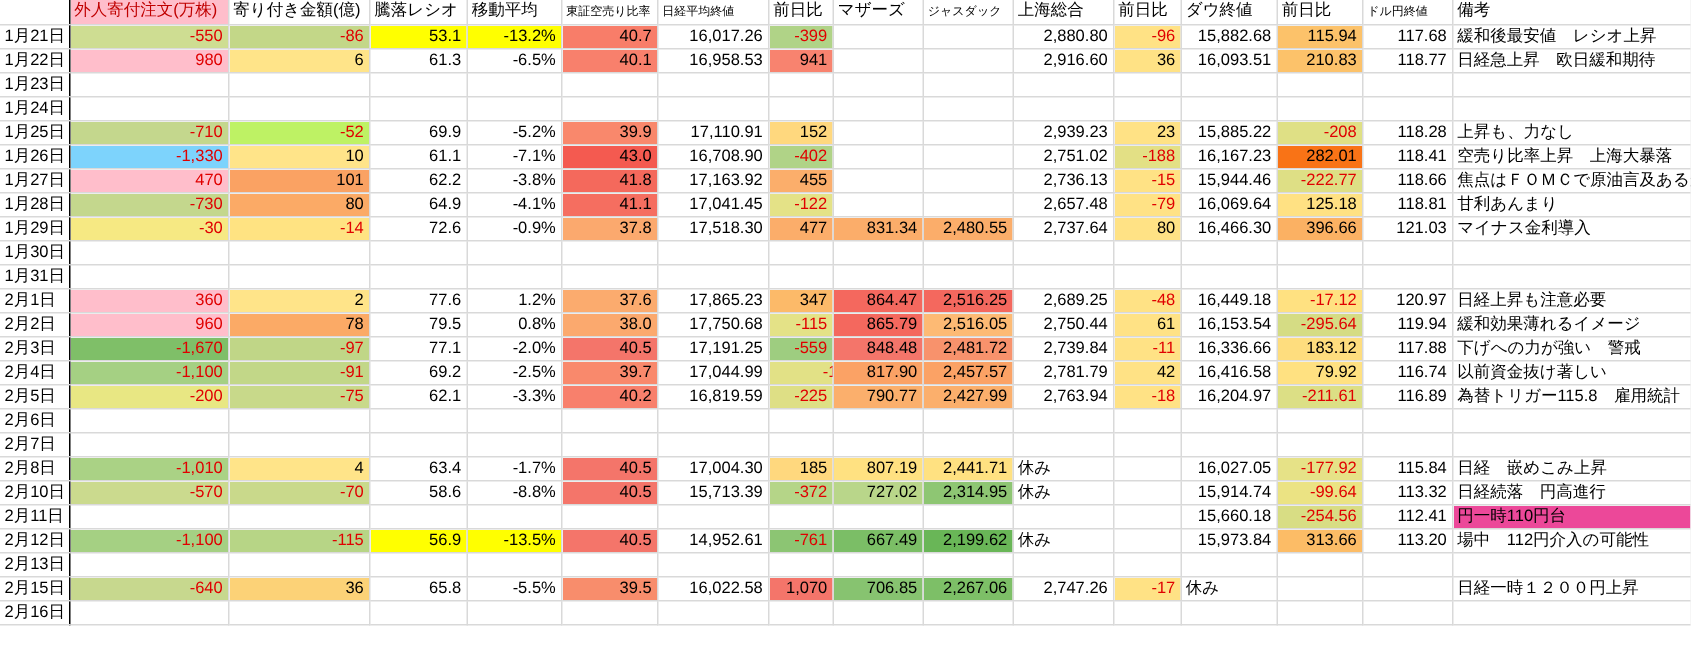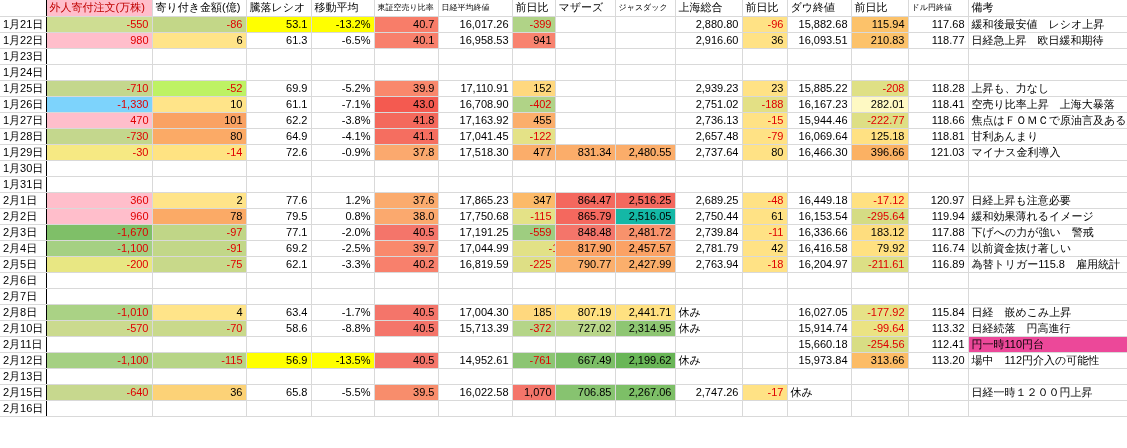--- a/index.html
+++ b/index.html
@@ -158,21 +158,21 @@
           <td class="num">61.1</td>
           <td class="num">-7.1%</td>
           <td class="num" style="background: rgb(244, 90, 80);">43.0</td>
           <td class="num">16,708.90</td>
           <td class="num red" style="background: rgb(176, 211, 135);">-402</td>
           <td class="num"></td>
           <td class="num"></td>
           <td class="num">2,751.02</td>
           <td class="num red" style="background: rgb(227, 224, 133);">-188</td>
           <td class="num">16,167.23</td>
-          <td class="num" style="background: #fef9c3;">282.01</td>
+          <td class="num" style="background: #f97316;">282.01</td>
           <td class="num">118.41</td>
           <td class="left">空売り比率上昇　上海大暴落</td>
         </tr>
         <tr>
           <td class="datec left">1月27日</td>
           <td class="num red" style="background: rgb(255, 190, 203);">470</td>
           <td class="num" style="background: rgb(250, 162, 99);">101</td>
           <td class="num">62.2</td>
           <td class="num">-3.8%</td>
           <td class="num" style="background: rgb(244, 105, 92);">41.8</td>
@@ -280,21 +280,21 @@
         <tr>
           <td class="datec left">2月2日</td>
           <td class="num red" style="background: rgb(255, 190, 203);">960</td>
           <td class="num" style="background: rgb(251, 170, 102);">78</td>
           <td class="num">79.5</td>
           <td class="num">0.8%</td>
           <td class="num" style="background: rgb(251, 169, 110);">38.0</td>
           <td class="num">17,750.68</td>
           <td class="num red" style="background: rgb(228, 226, 135);">-115</td>
           <td class="num" style="background: rgb(244, 104, 94);">865.79</td>
-          <td class="num" style="background: #14b8a6;">2,516.05</td>
+          <td class="num" style="background: #fdba74;">2,516.05</td>
           <td class="num">2,750.44</td>
           <td class="num" style="background: rgb(255, 226, 133);">61</td>
           <td class="num">16,153.54</td>
           <td class="num red" style="background: rgb(213, 220, 132);">-295.64</td>
           <td class="num">119.94</td>
           <td class="left">緩和効果薄れるイメージ</td>
         </tr>
         <tr>
           <td class="datec left">2月3日</td>
           <td class="num red" style="background: rgb(127, 191, 104);">-1,670</td>

